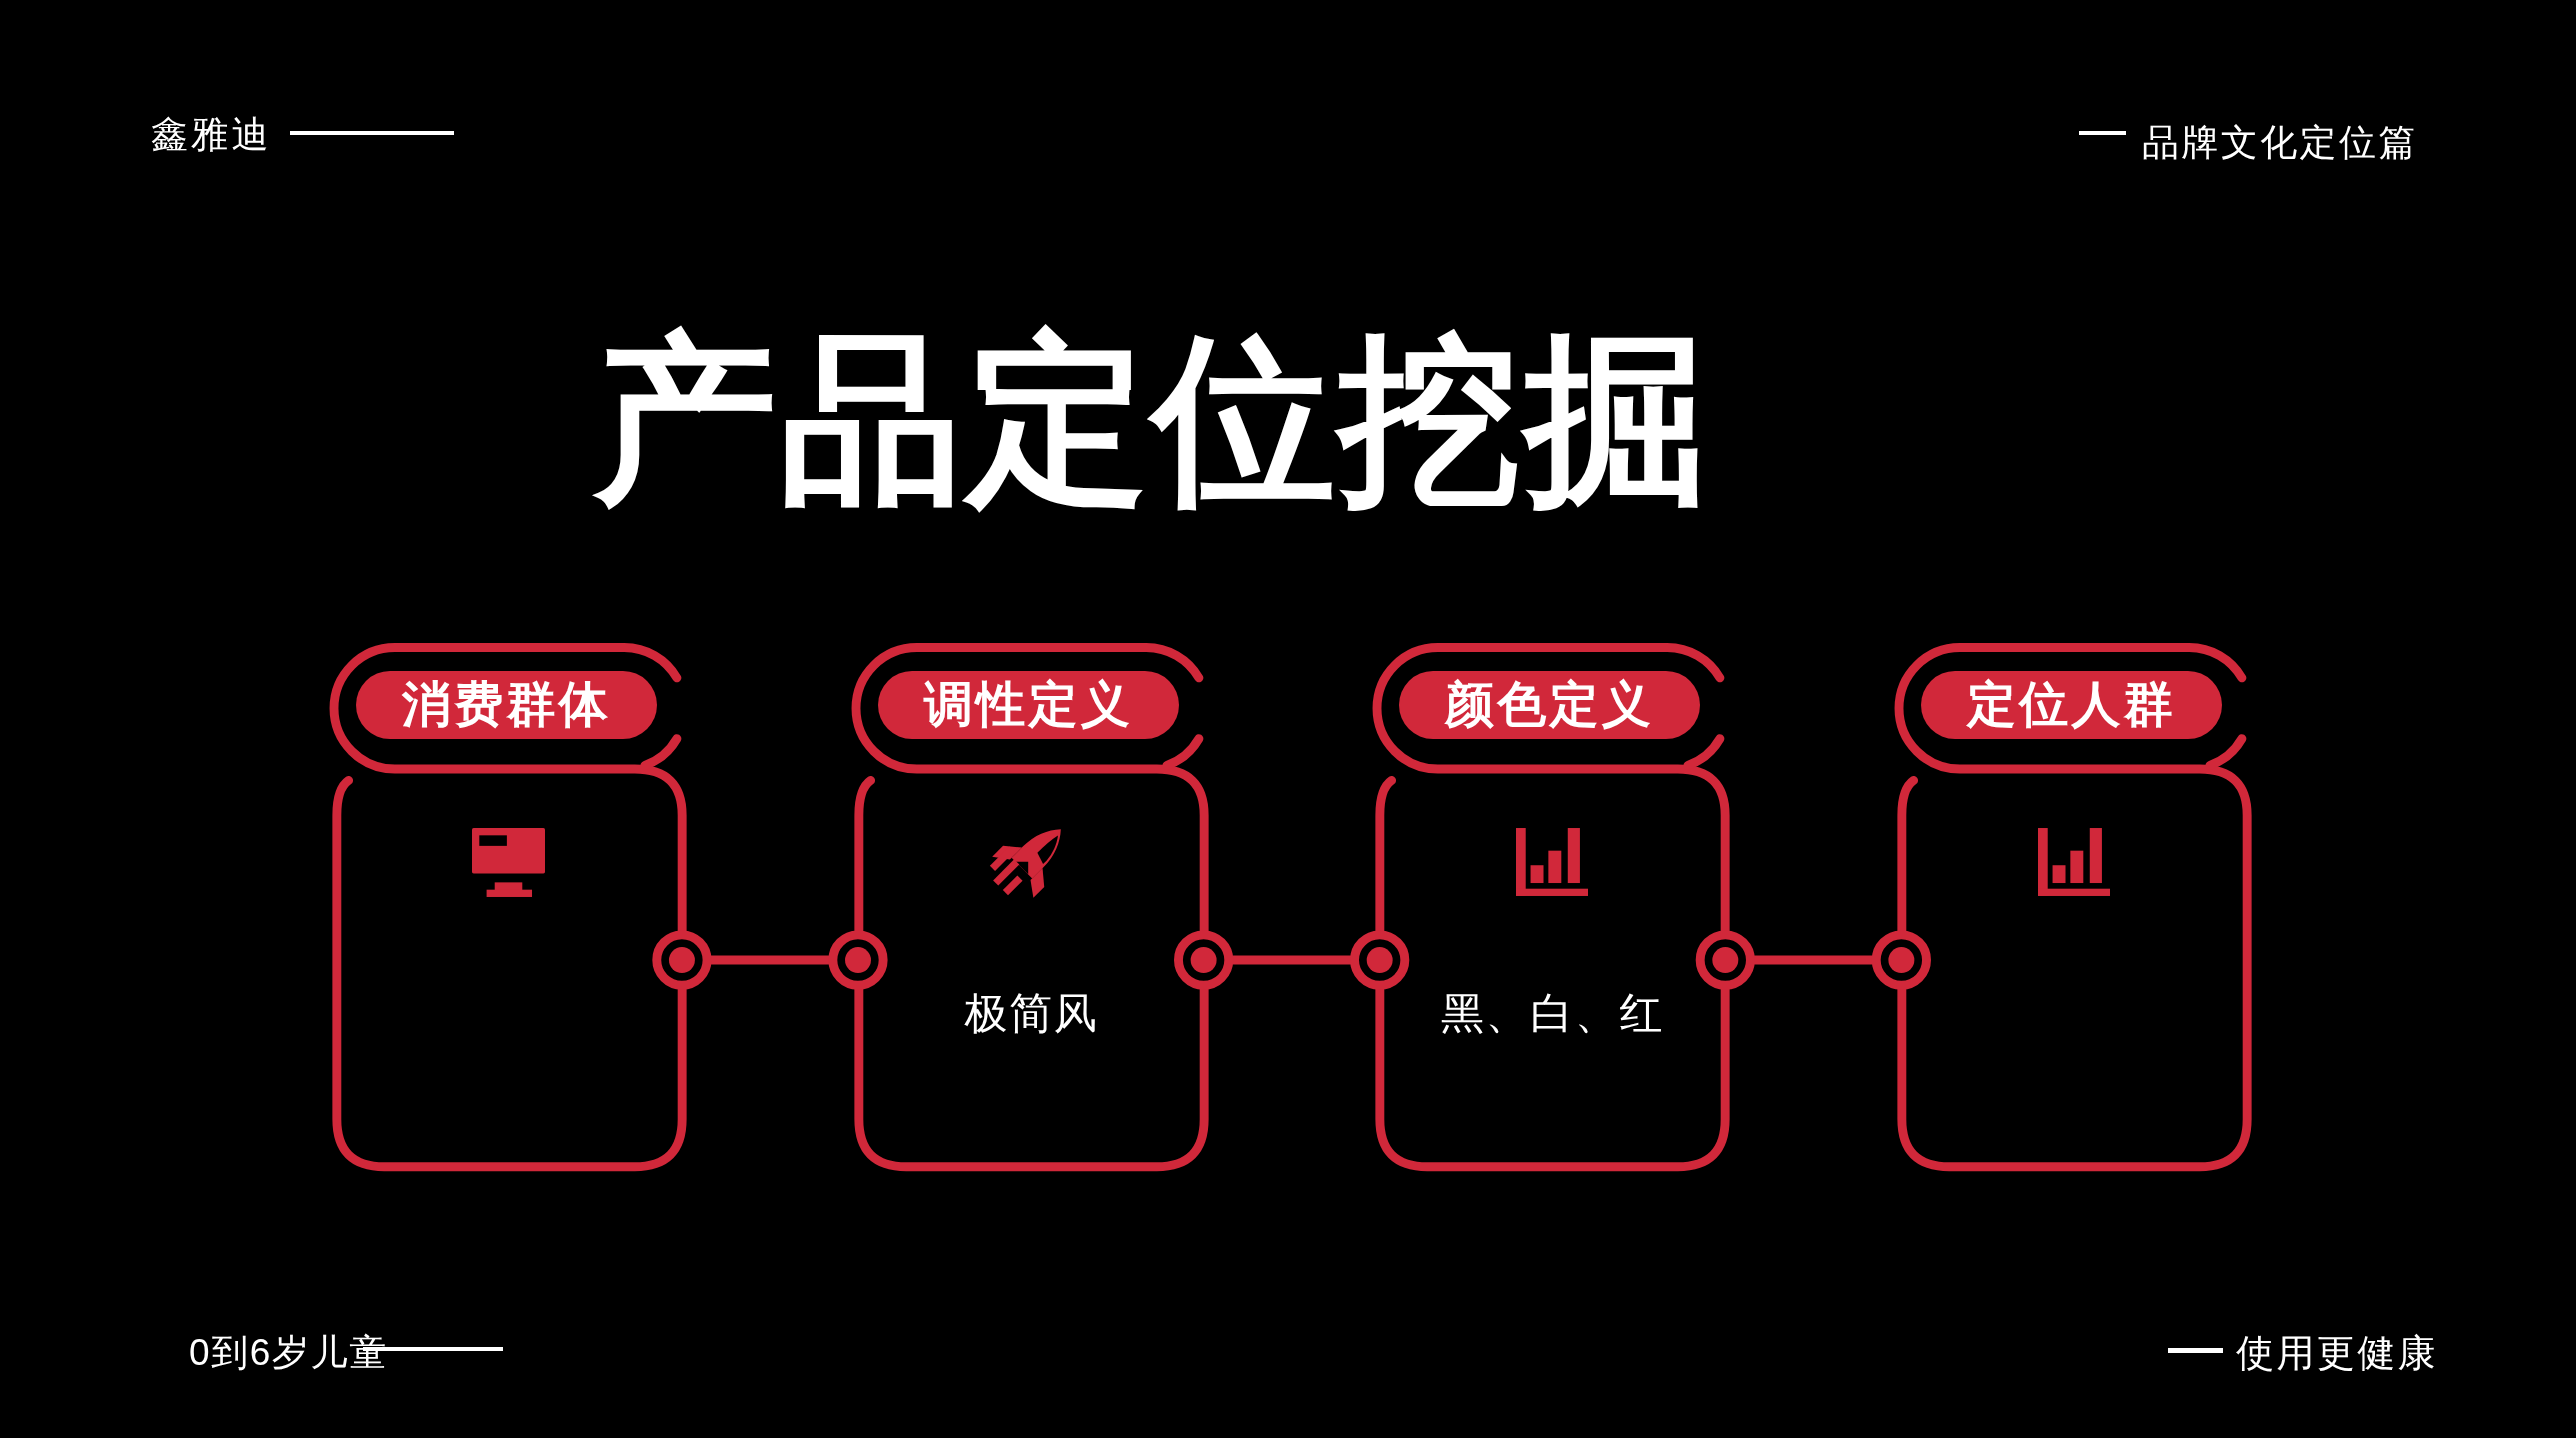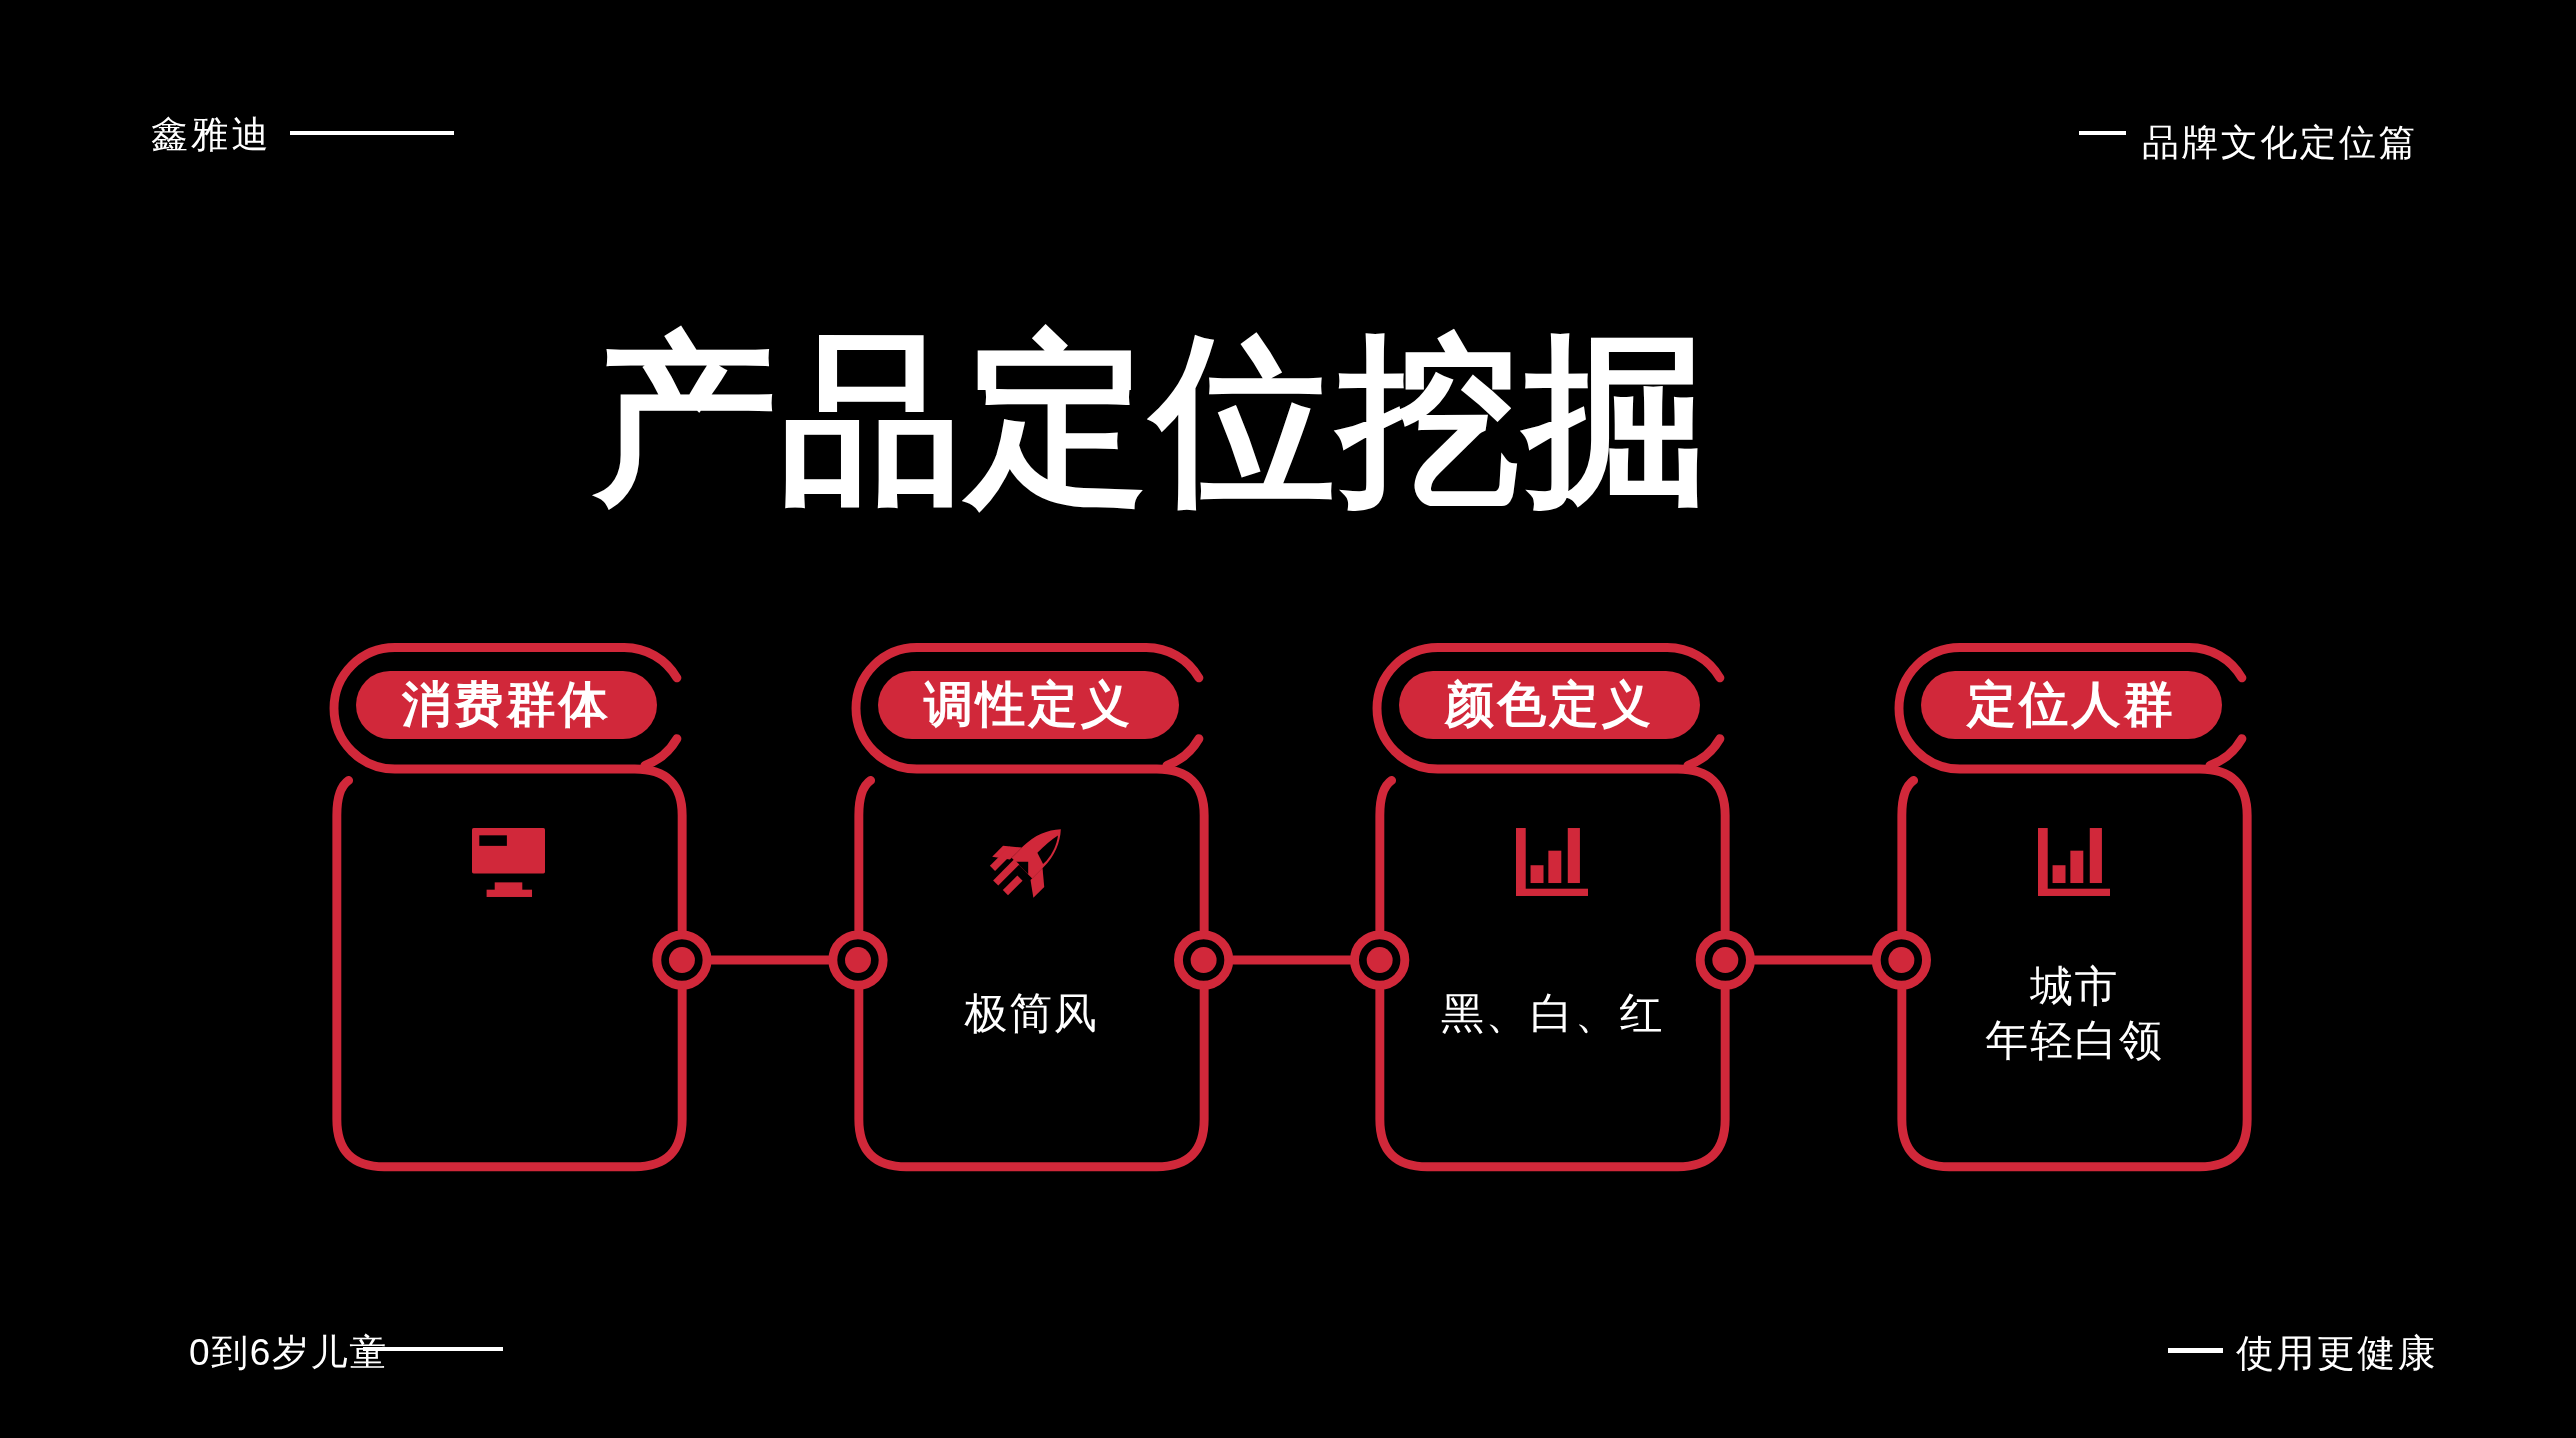--- a/index.html
+++ b/index.html
@@ -117,24 +117,20 @@
   <div class="abs pill">
     <span>定位人群</span>
   </div>
   <svg class="abs" style="left:141px;top:187px" width="72" height="68" viewBox="0 0 89 84">
     <rect x="0" y="0" width="12" height="84" fill="#d1283a"></rect>
     <rect x="0" y="75" width="89" height="9" fill="#d1283a"></rect>
     <rect x="18" y="46" width="16" height="22" fill="#d1283a"></rect>
     <rect x="40" y="28" width="16" height="40" fill="#d1283a"></rect>
     <rect x="64" y="0" width="15" height="68" fill="#d1283a"></rect>
   </svg>
-  <div class="abs card-text">
-    <span>城市</span>
-    <span>年轻白领</span>
-  </div>
 </div>
 
 <svg class="abs" style="left:0;top:0" width="2576" height="1439" viewBox="0 0 3175 1773">
   <line x1="840.5" y1="1183" x2="1057.5" y2="1183" stroke="#d1283a" stroke-width="11"></line>
   <line x1="1483.5" y1="1183" x2="1700.5" y2="1183" stroke="#d1283a" stroke-width="11"></line>
   <line x1="2126.5" y1="1183" x2="2343.5" y2="1183" stroke="#d1283a" stroke-width="11"></line>
   <g>
     <circle cx="840.5" cy="1183" r="31" fill="#000" stroke="#d1283a" stroke-width="11"></circle>
     <circle cx="840.5" cy="1183" r="16" fill="#d1283a"></circle>
   </g>

